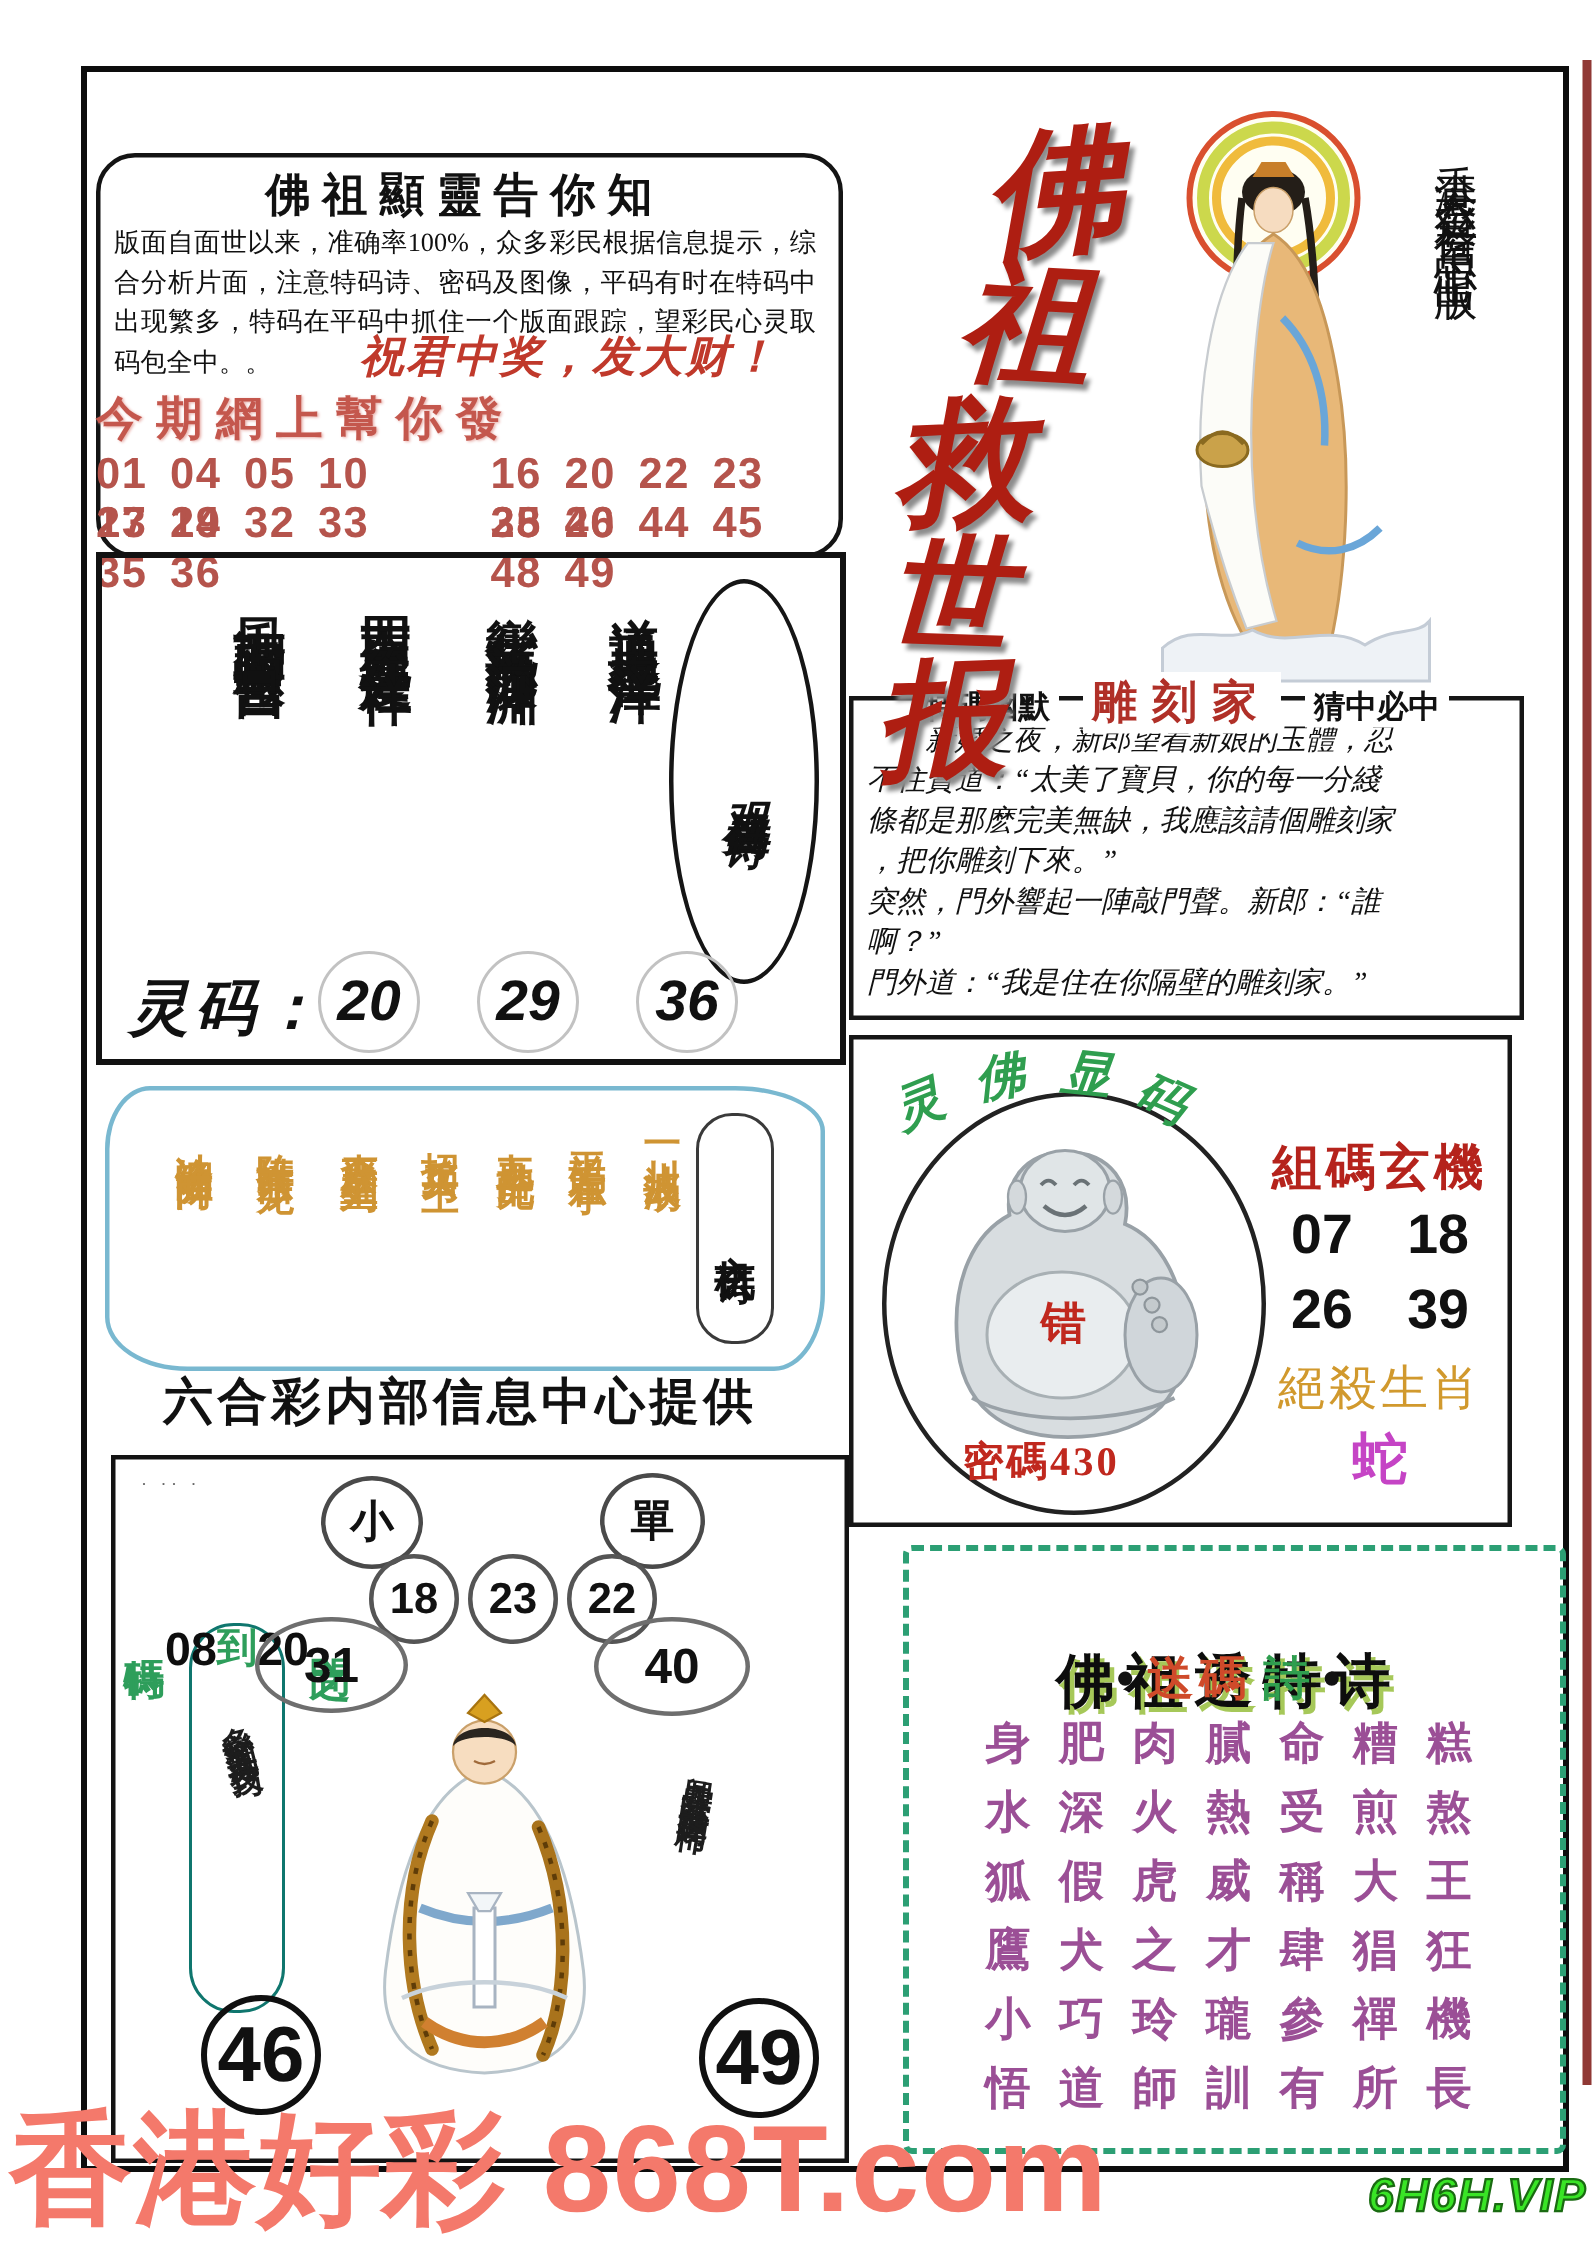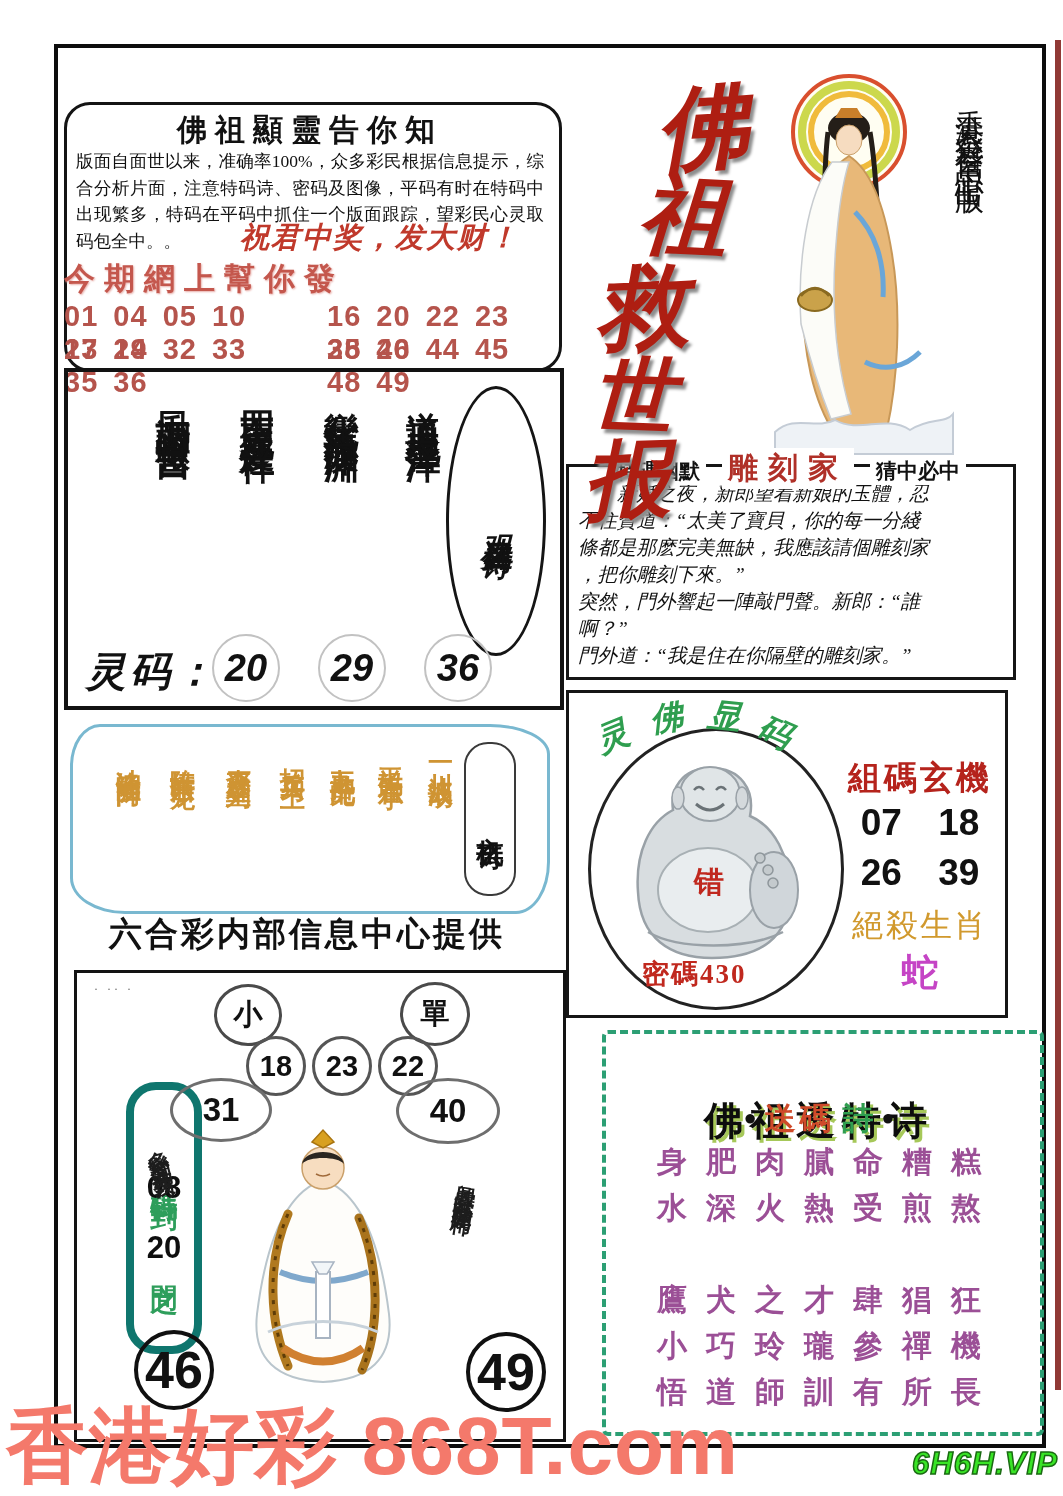--- a/index.html
+++ b/index.html
@@ -36,22 +36,22 @@
   .xj-box{left:70px;top:724px;width:474px;height:184px;border:3px solid #79b8d0;
         border-radius:30px 60px 34px 55px / 42px 30px 52px 36px;}
   .xj-col{top:748px;height:146px;font-size:25px;font-weight:bold;color:#cf9433;letter-spacing:4px;}
   .xj-pill{left:464px;top:742px;width:48px;height:150px;border:2px solid #3a3a3a;border-radius:24px;
         display:flex;align-items:center;justify-content:center;}
   .xj-pill .vert{font-size:27px;font-weight:bold;letter-spacing:3px;}
   .provider{left:70px;top:912px;width:474px;text-align:center;font-size:33px;font-weight:bold;letter-spacing:3px;}
   
   .gf-box{left:74px;top:970px;width:486px;height:466px;border:3px solid #131313;}
   .gf-dots{left:94px;top:982px;font-size:12px;color:#666;letter-spacing:3px;}
-  .range-pill{left:126px;top:1082px;width:60px;height:256px;border:8px solid #0f766e;border-radius:30px;
-        display:flex;flex-direction:column;align-items:center;justify-content:center;line-height:1.04;}
+  .range-pill{left:126px;top:1082px;width:60px;height:256px;border:2px solid #0f766e;border-radius:30px;
+        display:flex;flex-direction:row;justify-content:center;line-height:1.04;}
   .range-pill .g{color:#2e9e5b;font-size:27px;font-weight:bold;}
   .range-pill .b{color:#0e0e0e;font-size:31px;font-weight:bold;font-family:"Liberation Sans",sans-serif;}
   .shape{border:3px solid #4a4a4a;border-radius:50%;display:flex;align-items:center;justify-content:center;
         font-weight:bold;background:transparent;}
   .c-small{left:214px;top:984px;width:62px;height:56px;font-size:29px;}
   .c-odd{left:400px;top:982px;width:64px;height:58px;font-size:29px;}
   .c-mid{width:54px;height:54px;font-size:29px;font-family:"Liberation Sans",sans-serif;border-color:#555;}
   .o-left{left:170px;top:1078px;width:96px;height:58px;font-size:33px;font-family:"Liberation Sans",sans-serif;border-color:#6e6e6e;}
   .o-right{left:396px;top:1078px;width:98px;height:60px;font-size:33px;font-family:"Liberation Sans",sans-serif;border-color:#6e6e6e;}
   .diag{font-size:21px;font-weight:bold;letter-spacing:5px;color:#1d1d1d;}
@@ -263,20 +263,21 @@
   <div class="abs tt-box"></div>
   <div class="abs tt-title">佛祖透特诗</div>
   <div class="abs tt-sub">
     <span class="dot">●</span>
     <span class="w-red">送碼</span>
     <span class="w-green">詩</span>
     <span class="dot">●</span>
   </div>
   <div class="abs tt-row" style="top:1142px;">身肥肉膩命糟糕</div>
   <div class="abs tt-row" style="top:1188px;">水深火熱受煎熬</div>
+  <div class="abs tt-row" style="top:1234px;">狐假虎威稱大王</div>
   <div class="abs tt-row" style="top:1280px;">鷹犬之才肆猖狂</div>
   <div class="abs tt-row" style="top:1326px;">小巧玲瓏參禪機</div>
   <div class="abs tt-row" style="top:1372px;">悟道師訓有所長</div>
 
   <div class="abs watermark">香港好彩 868T.com</div>
   <div class="abs site-mark">6H6H.VIP</div>
 
 </div>
 
 </body></html>

